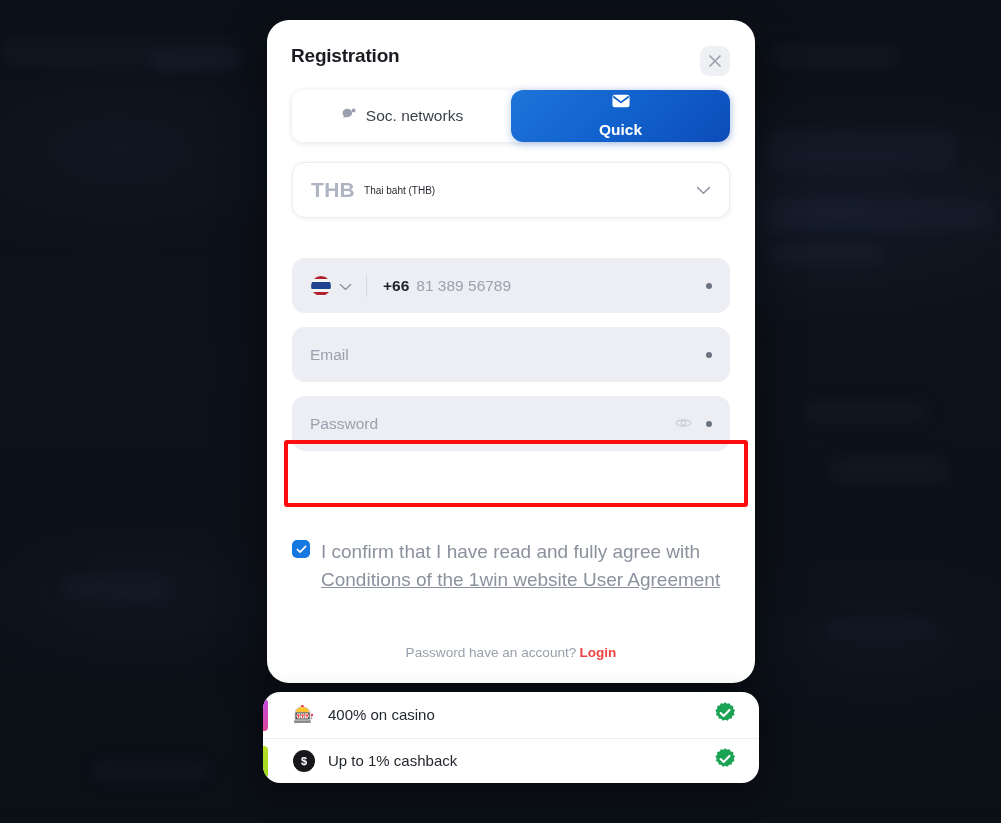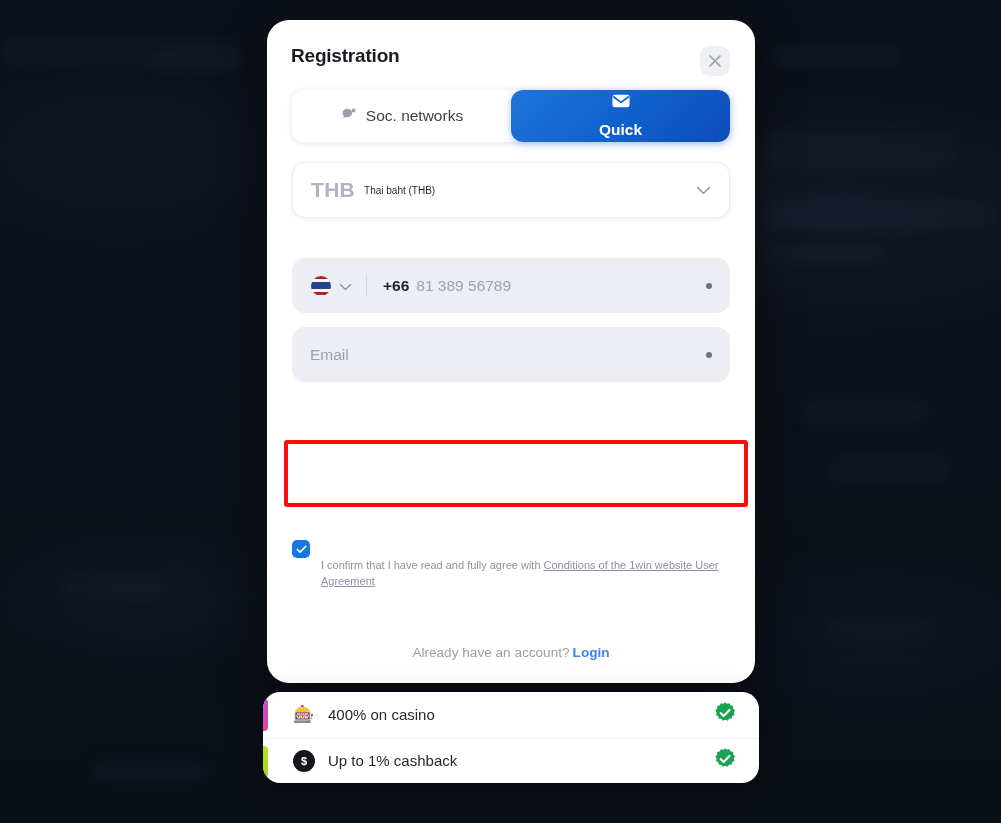--- a/index.html
+++ b/index.html
@@ -185,24 +185,23 @@
   .checkbox {
     width: 18px; height: 18px;
     border-radius: 5px;
     background: #1577e0;
     display: flex; align-items: center; justify-content: center;
     flex-shrink: 0;
     margin-top: 2px;
     cursor: pointer;
   }
   .agree-text {
-    font-size: 11px;
+    font-size: 19px;
     line-height: 1.48;
     color: #8b919d;
-    margin-top: 19px;
   }
   .agree-link {
     color: #8b919d;
     text-decoration: underline;
     cursor: pointer;
   }
 
   
   .register-btn {
     position: absolute;
@@ -219,21 +218,21 @@
   }
   .login-row {
     position: absolute;
     left: 0; top: 625px;
     width: 488px;
     text-align: center;
     font-size: 13.6px;
     color: #9aa0ac;
   }
   .login-link {
-    color: #3b82f6;
+    color: #ef4444;
     font-weight: bold;
     cursor: pointer;
     margin-left: 3px;
   }
 
   
   .bonus-card {
     position: absolute;
     left: 263px; top: 692px;
     width: 496px; height: 91px;
@@ -355,36 +354,46 @@
     <span class="dial">+66</span>
     <span class="ph-ph">81 389 56789</span>
     <span class="req-dot"></span>
   </div>
 
   <div class="field grey email">
     <span class="placeholder">Email</span>
     <span class="req-dot"></span>
   </div>
 
+  <div class="field grey pass">
+    <span class="placeholder">Password</span>
+    <span class="eye">
+      <svg width="17" height="12" viewBox="0 0 20 13">
+        <path d="M1 6.5 C4 1.6 16 1.6 19 6.5 C16 11.4 4 11.4 1 6.5 Z" fill="none" stroke="#9aa0ad" stroke-width="1.2"></path>
+        <circle cx="10" cy="6.5" r="2.6" fill="none" stroke="#9aa0ad" stroke-width="1.2"></circle>
+      </svg>
+    </span>
+    <span class="req-dot"></span>
+  </div>
 
 
   <div class="agree">
     <span class="checkbox">
       <span>
         <svg width="11" height="9" viewBox="0 0 12 10">
           <path d="M1.4 5 L4.4 8 L10.6 1.6" stroke="#ffffff" stroke-width="1.9" fill="none" stroke-linecap="round" stroke-linejoin="round"></path>
         </svg>
       </span>
     </span>
     <span class="agree-text"><span>I confirm that I have read and fully agree with </span><span class="agree-link">Conditions of the 1win website User Agreement</span></span>
   </div>
 
 
   <div class="login-row">
-    <span>Already have an account?</span><span class="login-link">Login</span>
+    <span>Password have an account?</span><span class="login-link">Login</span>
   </div>
 </div>
 
 <div class="highlight"></div>
 
 <div class="bonus-card">
 
   <div class="bonus-row">
     <span class="accent casino"></span>
     <span class="bonus-ico">🎰</span>

